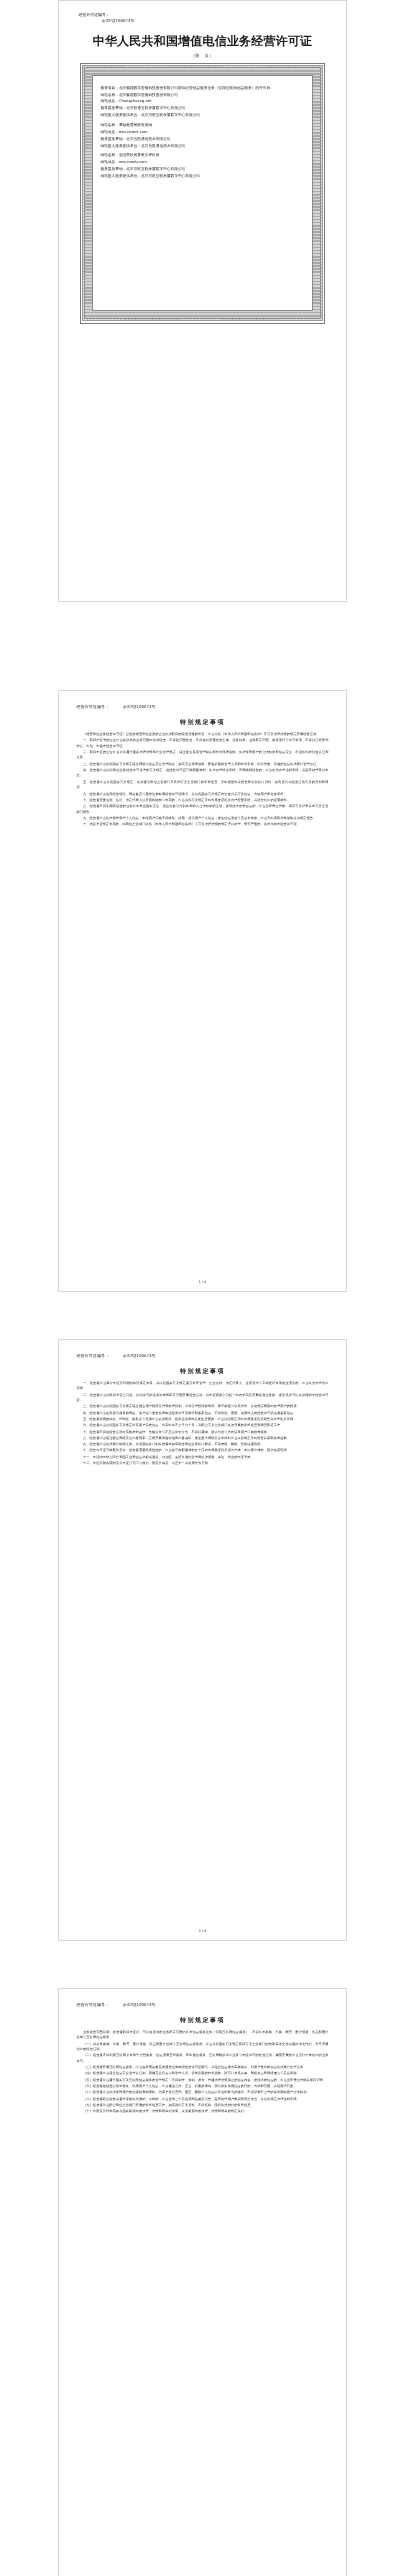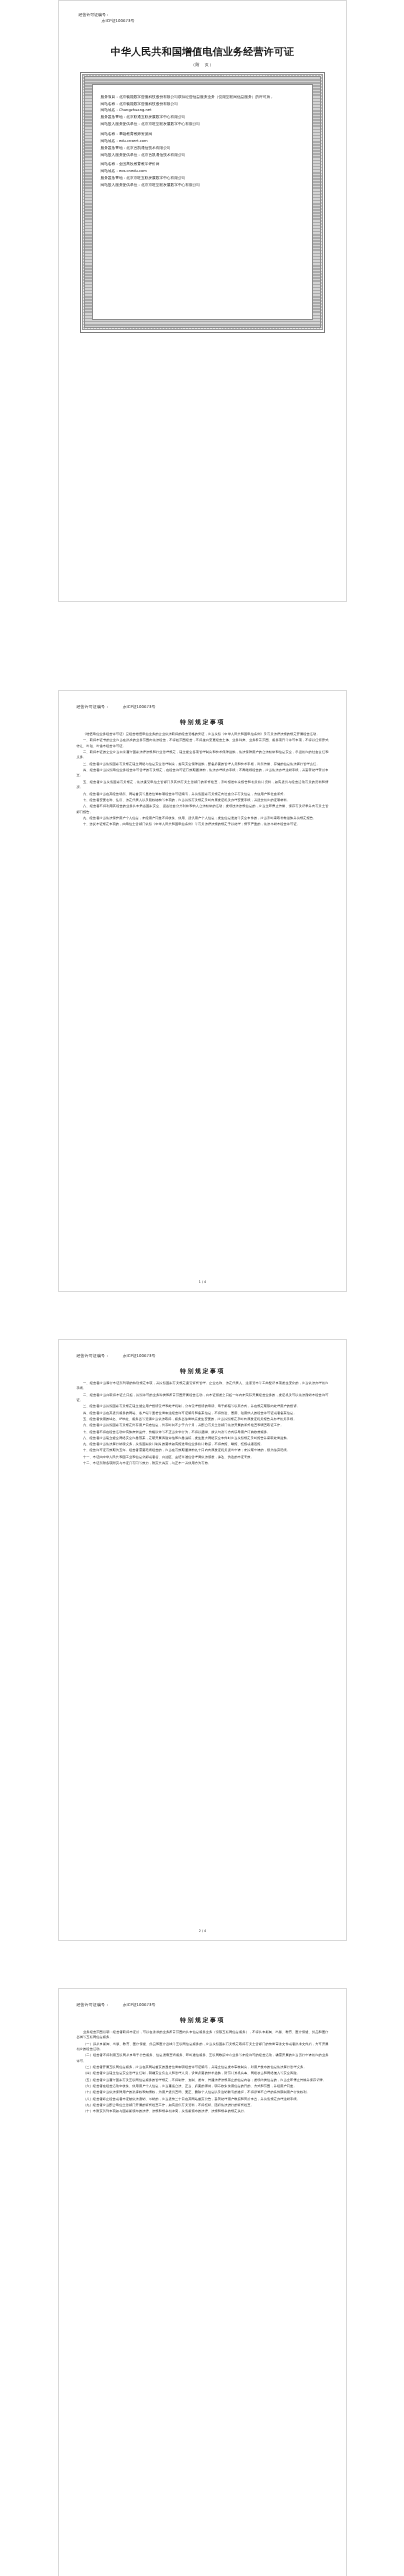--- a/index.html
+++ b/index.html
@@ -40,23 +40,23 @@
     flex-direction: column;
     align-items: flex-start;
     font-size: 3.9px;
     line-height: 1.5;
     margin-left: 2.1px;
   }
   .cert-head .num { margin-left: 23px; }
   .cert-title {
     text-align: center;
     font-weight: bold;
-    font-size: 10px;
+    font-size: 12px;
     letter-spacing: 0.2px;
-    margin-top: 21px;
+    margin-top: 9px;
   }
   .cert-subtitle {
     text-align: center;
     font-size: 4.1px;
     margin-top: 2.6px;
     letter-spacing: 0.5px;
   }
   
   .frame-outer {
     margin: 5.2px 3.1px 0 3.1px;

